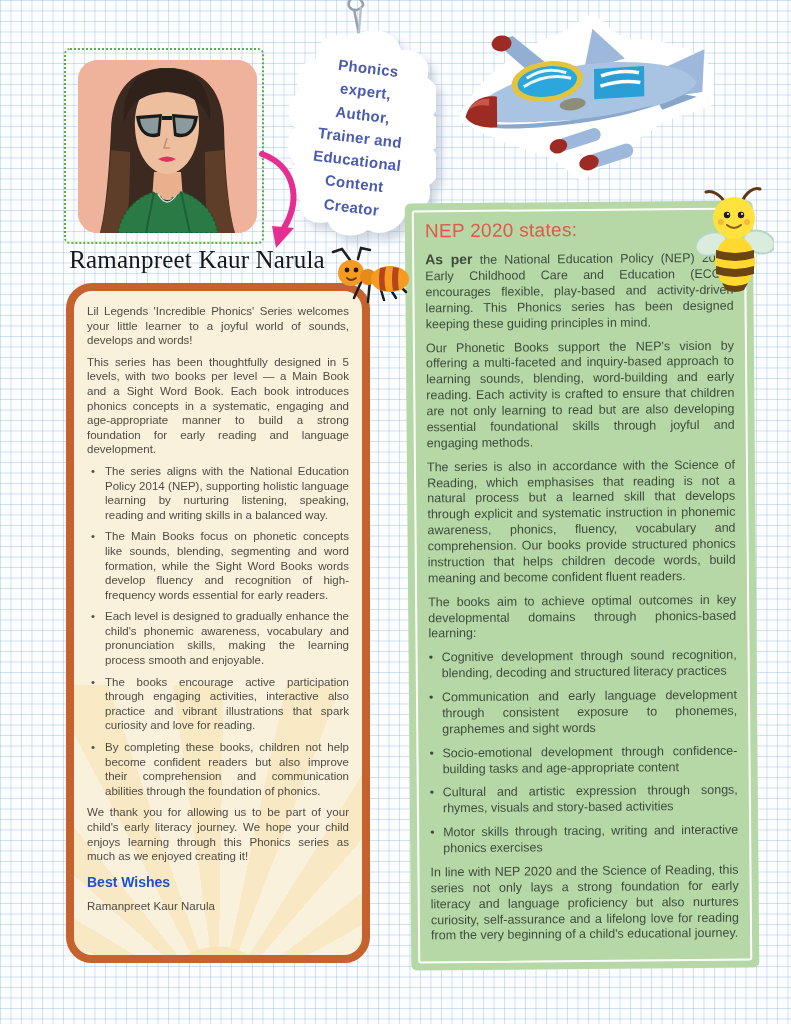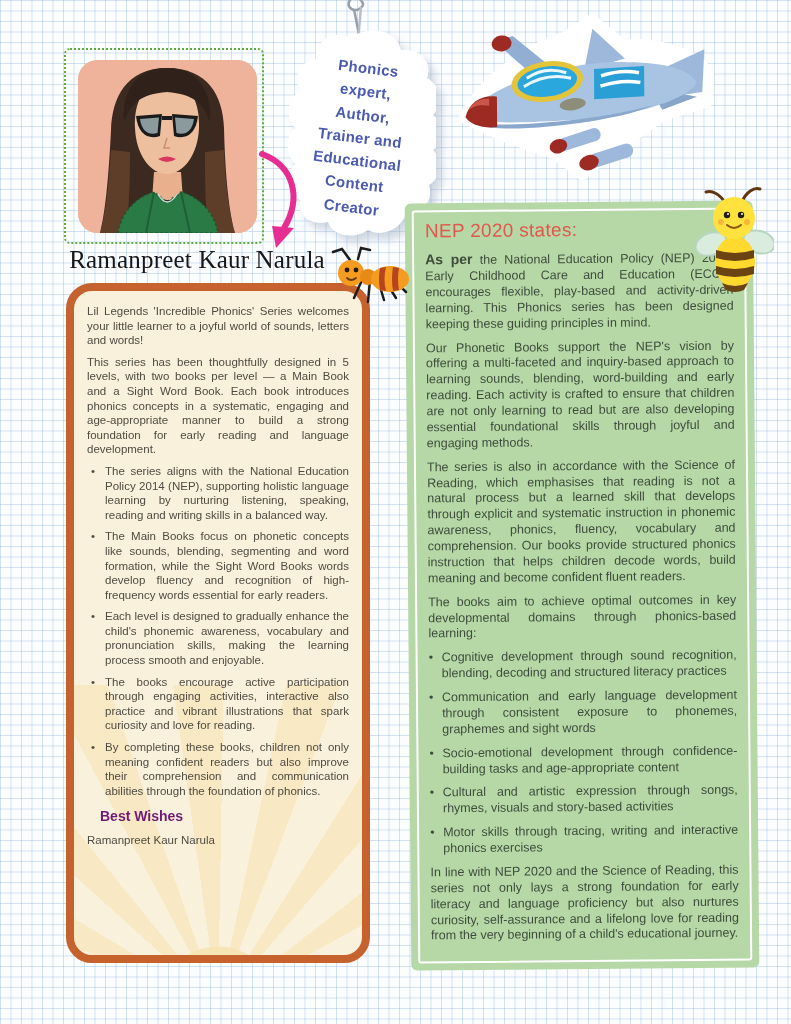--- a/index.html
+++ b/index.html
@@ -66,21 +66,21 @@
     opacity:.55; pointer-events:none;
   }
   .panel-left .content {
     position:relative; z-index:1; padding:13px 13px 14px;
     color:#4e4b41; font-size:11.5px; line-height:1.27; text-align:justify;
   }
   .panel-left p { margin-bottom:7px; }
   .bullet-row { display:flex; margin:0 0 7px 4px; }
   .bullet-dot { width:14px; flex:0 0 14px; }
   .bullet-text { flex:1; text-align:justify; }
-  .best-wishes { color:#701a75; font-size:14px; margin:10px 13px 4px; font-weight:bold; }
+  .best-wishes { color:#1d4ed8; font-size:14px; margin:10px 0 4px; font-weight:bold; }
   .signature { margin-bottom:0 !important; line-height:1.3; }
 
   
   .panel-right {
     position:absolute; left:408px; top:202px; width:348px; min-height:758px;
     background:#b5d8a6; border-radius:6px; transform:rotate(-.5deg); z-index:2;
   }
   .panel-right::before {
     content:""; position:absolute; inset:7px; border:2px solid #ffffff;
     border-radius:3px; pointer-events:none;
@@ -230,44 +230,45 @@
     <path d="M60,22 Q58,33 60,44 L66,45 Q63,33 66,21 Z" fill="#b5451f"></path>
     <path d="M73,21 Q71,33 73,45 L79,44 Q77,33 79,22 Z" fill="#b5451f"></path>
     <circle cx="27" cy="24" r="2.4" fill="#231a10"></circle>
     <circle cx="36" cy="24" r="2.4" fill="#231a10"></circle>
     <path d="M27,32 Q31,36 36,32" fill="none" stroke="#6b3a10" stroke-width="1.8" stroke-linecap="round"></path>
   </svg>
 
   <div class="panel-left">
     <div class="sunburst"></div>
     <div class="content">
-      <p>Lil Legends 'Incredible Phonics' Series welcomes your little learner to a joyful world of sounds, letters and words!</p>
+      <p>Lil Legends 'Incredible Phonics' Series welcomes your little learner to a joyful world of sounds, develops and words!</p>
       <p>This series has been thoughtfully designed in 5 levels, with two books per level — a Main Book and a Sight Word Book. Each book introduces phonics concepts in a systematic, engaging and age-appropriate manner to build a strong foundation for early reading and language development.</p>
 
       <div class="bullet-row">
         <span class="bullet-dot">•</span>
         <span class="bullet-text">The series aligns with the National Education Policy 2014 (NEP), supporting holistic language learning by nurturing listening, speaking, reading and writing skills in a balanced way.</span>
       </div>
       <div class="bullet-row">
         <span class="bullet-dot">•</span>
         <span class="bullet-text">The Main Books focus on phonetic concepts like sounds, blending, segmenting and word formation, while the Sight Word Books words develop fluency and recognition of high-frequency words essential for early readers.</span>
       </div>
       <div class="bullet-row">
         <span class="bullet-dot">•</span>
         <span class="bullet-text">Each level is designed to gradually enhance the child's phonemic awareness, vocabulary and pronunciation skills, making the learning process smooth and enjoyable.</span>
       </div>
       <div class="bullet-row">
         <span class="bullet-dot">•</span>
         <span class="bullet-text">The books encourage active participation through engaging activities, interactive also practice and vibrant illustrations that spark curiosity and love for reading.</span>
       </div>
       <div class="bullet-row">
         <span class="bullet-dot">•</span>
-        <span class="bullet-text">By completing these books, children not only meaning confident readers but also improve their comprehension and communication abilities through the foundation of phonics.</span>
-      </div>
-
+        <span class="bullet-text">By completing these books, children not help become confident readers but also improve their comprehension and communication abilities through the foundation of phonics.</span>
+      </div>
+
+      <p>We thank you for allowing us to be part of your child's early literacy journey. We hope your child enjoys learning through this Phonics series as much as we enjoyed creating it!</p>
       <p class="best-wishes">Best Wishes</p>
       <p class="signature">Ramanpreet Kaur Narula</p>
     </div>
   </div>
 
   <div class="panel-right">
     <div class="content">
       <div class="nep-heading">NEP 2020 states:</div>
       <p><span class="lead-big">As per</span><span> the National Education Policy (NEP) 2020, Early Childhood Care and Education (ECCE) encourages flexible, play-based and activity-driven learning. This Phonics series has been designed keeping these guiding principles in mind.</span></p>
       <p>Our Phonetic Books support the NEP's vision by offering a multi-faceted and inquiry-based approach to learning sounds, blending, word-building and early reading. Each activity is crafted to ensure that children are not only learning to read but are also developing essential foundational skills through joyful and engaging methods.</p>

